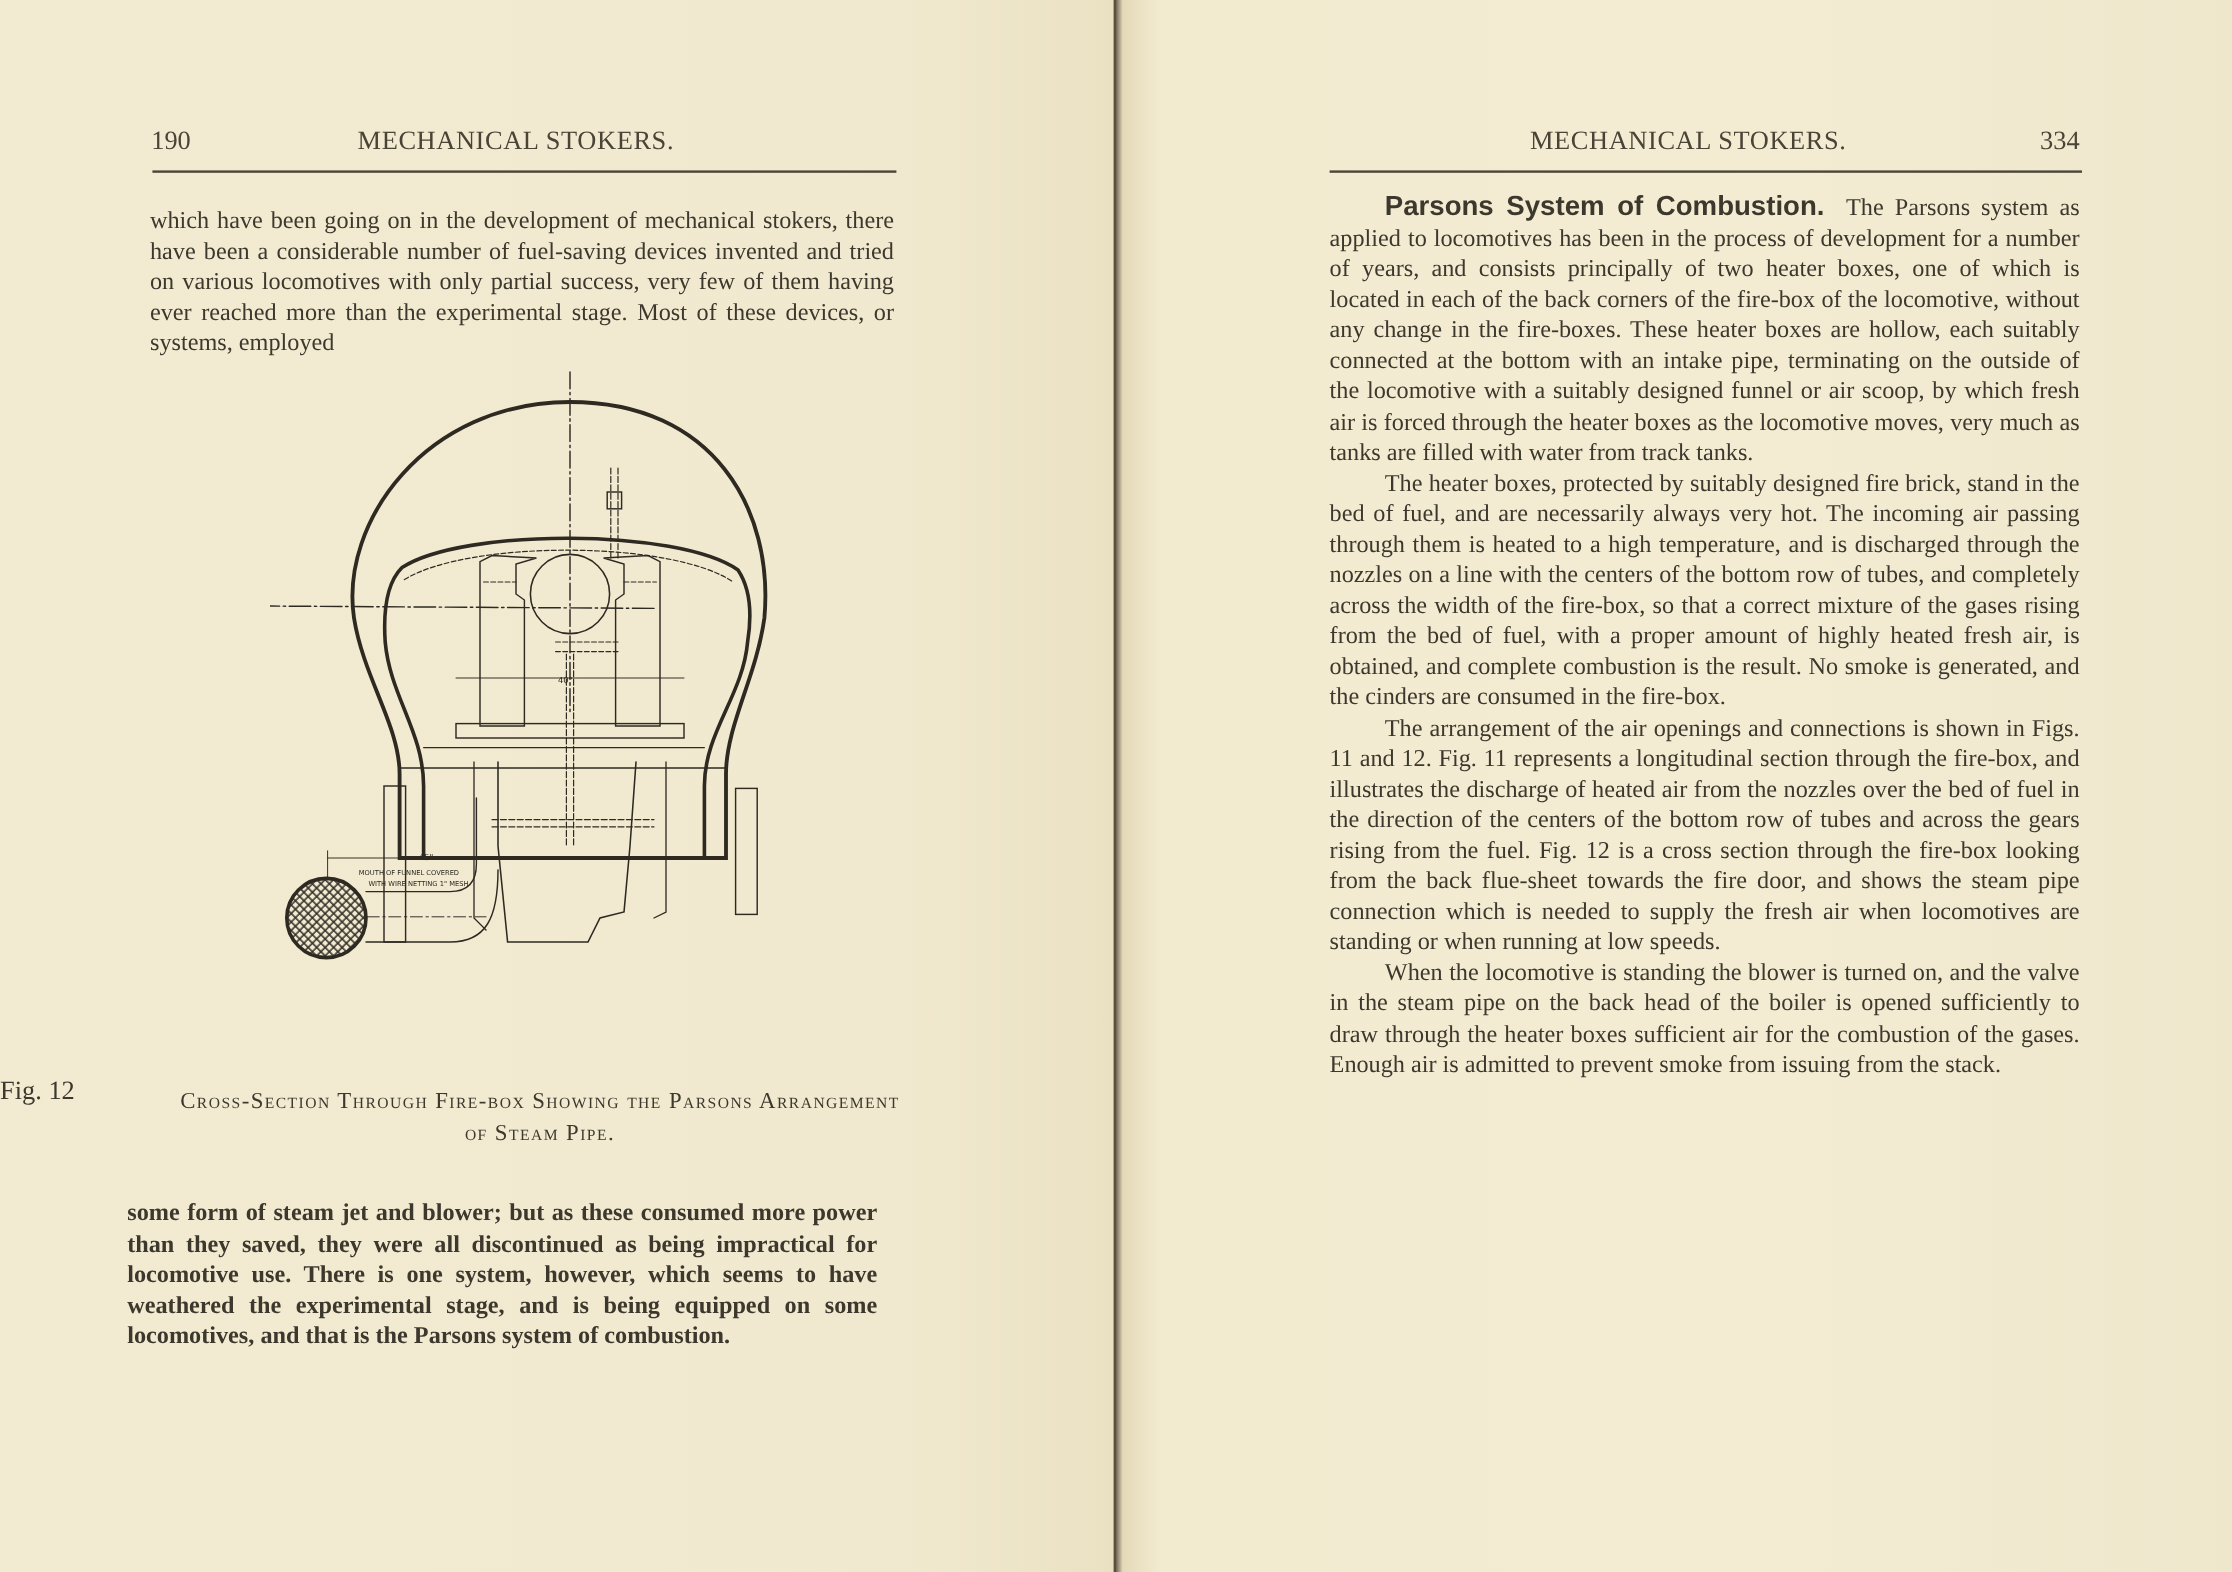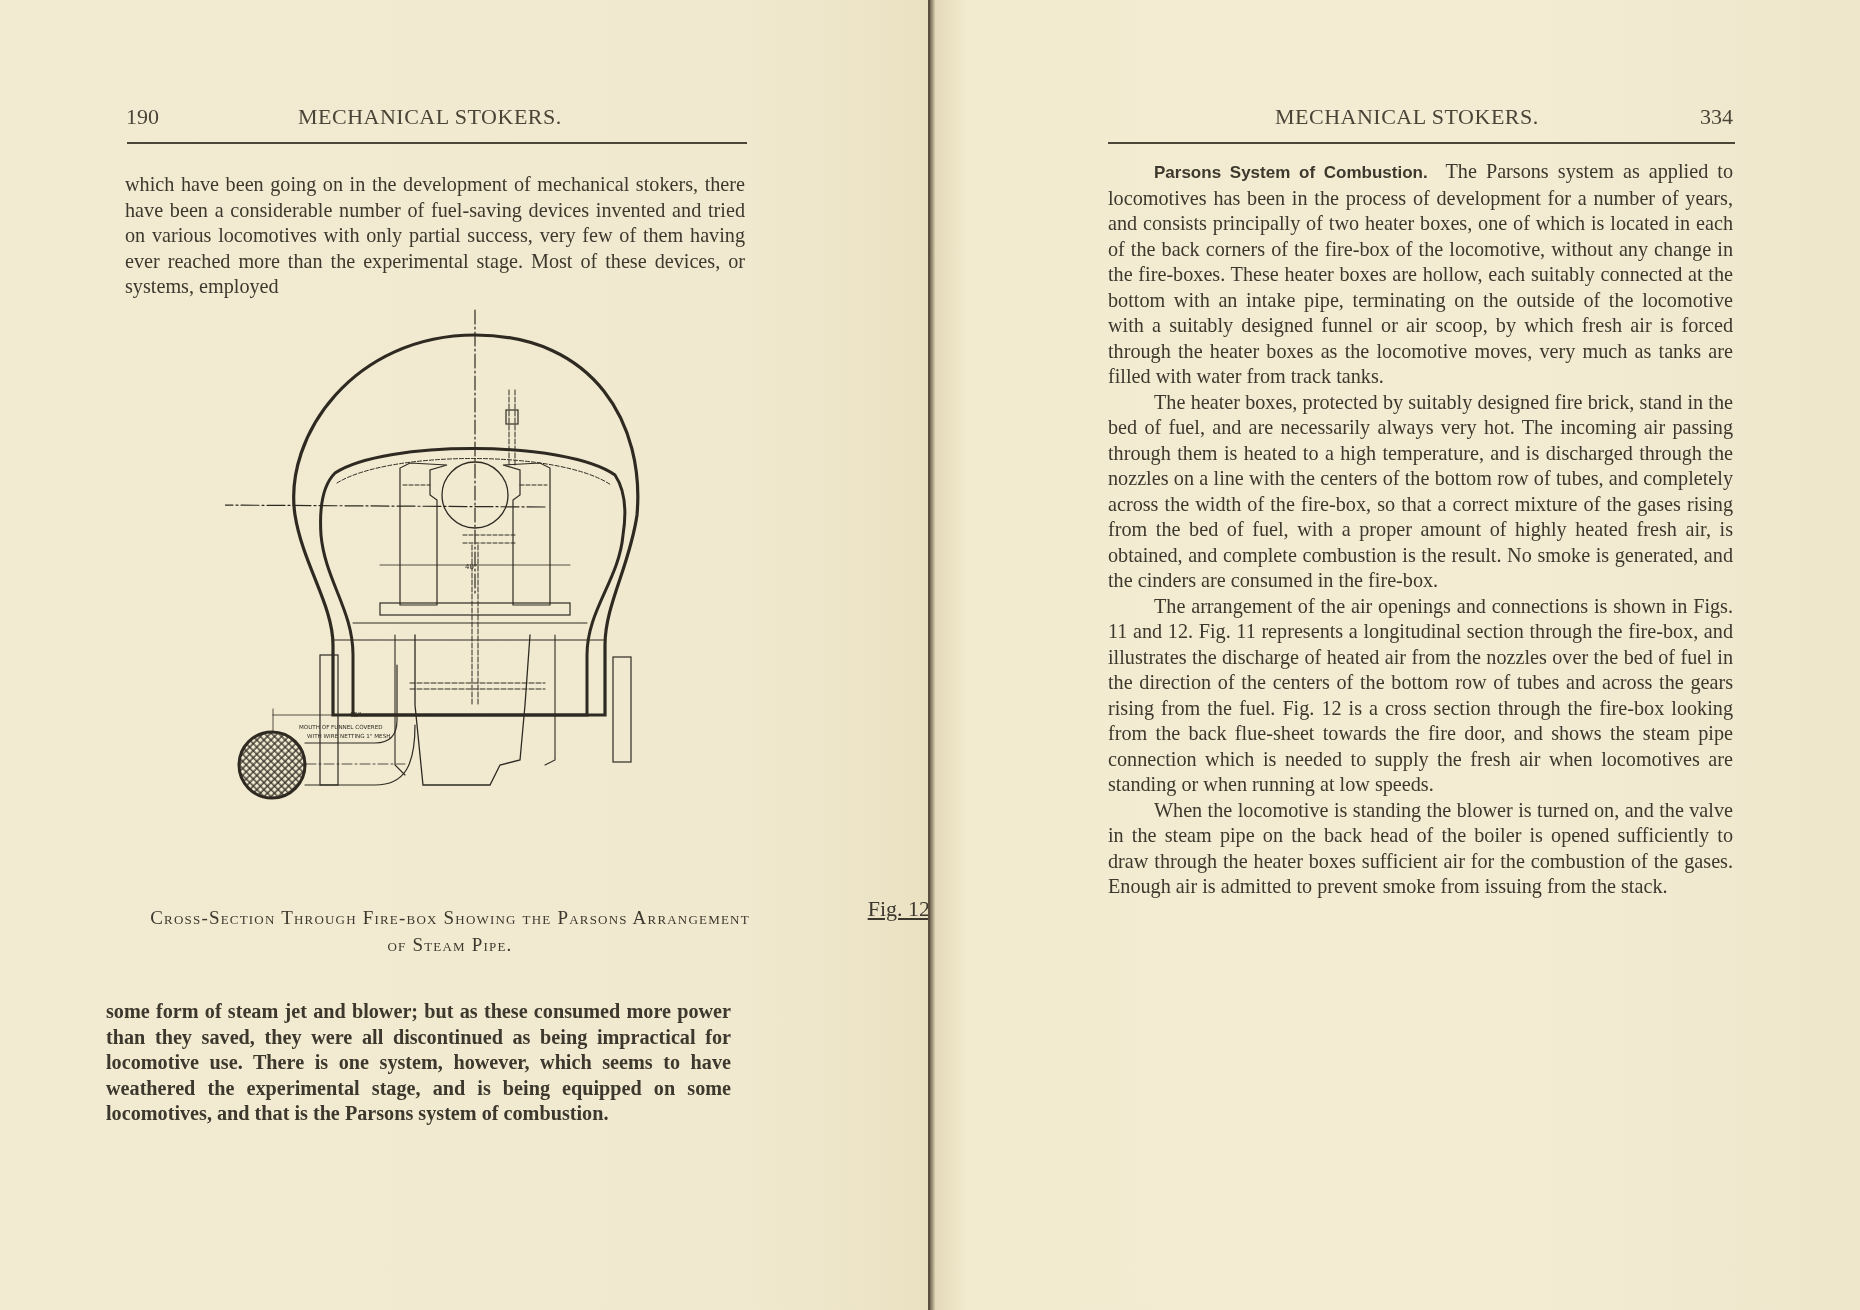--- a/index.html
+++ b/index.html
@@ -22,22 +22,22 @@
   .running-head {
     position: absolute; top: 104px; height: 32px; font-size: 22px; letter-spacing: 0.5px; color: #4a4437; text-align: center;
   }
   .page-num { position: absolute; top: 104px; font-size: 22px; color: #4a4437; }
   .rule { position: absolute; top: 142px; height: 2px; background: #4c4639; }
   .body-text {
     position: absolute; font-size: 20.2px; line-height: 25.5px; text-align: justify; color: #3d382d;
   }
   .body-text p { margin: 0; }
   .body-text p.indent { text-indent: 46px; }
-  .run-in { font-family: "Liberation Sans", "DejaVu Sans", sans-serif; font-weight: bold; font-size: 17px; }
-  .fig-label { position: absolute; left: 0; width: 930px; text-align: right; font-size: 22px; color: #3d382d; text-decoration: underline; }
+  .run-in { font-family: "Liberation Sans", "DejaVu Sans", sans-serif; font-weight: bold; font-size: 23px; }
+  .fig-label { position: absolute; left: 0; width: 930px; text-align: left; font-size: 22px; color: #3d382d; }
   .fig-caption {
     position: absolute; left: 150px; width: 600px; text-align: center;
     font-size: 19px; line-height: 27px; font-variant: small-caps; letter-spacing: 1.2px; color: #3d382d;
   }
   .drawing { position: absolute; left: 225px; top: 305px; }
   .drawing text { font-family: "DejaVu Sans", sans-serif; }
 </style>
 </head>
 <body>
 

